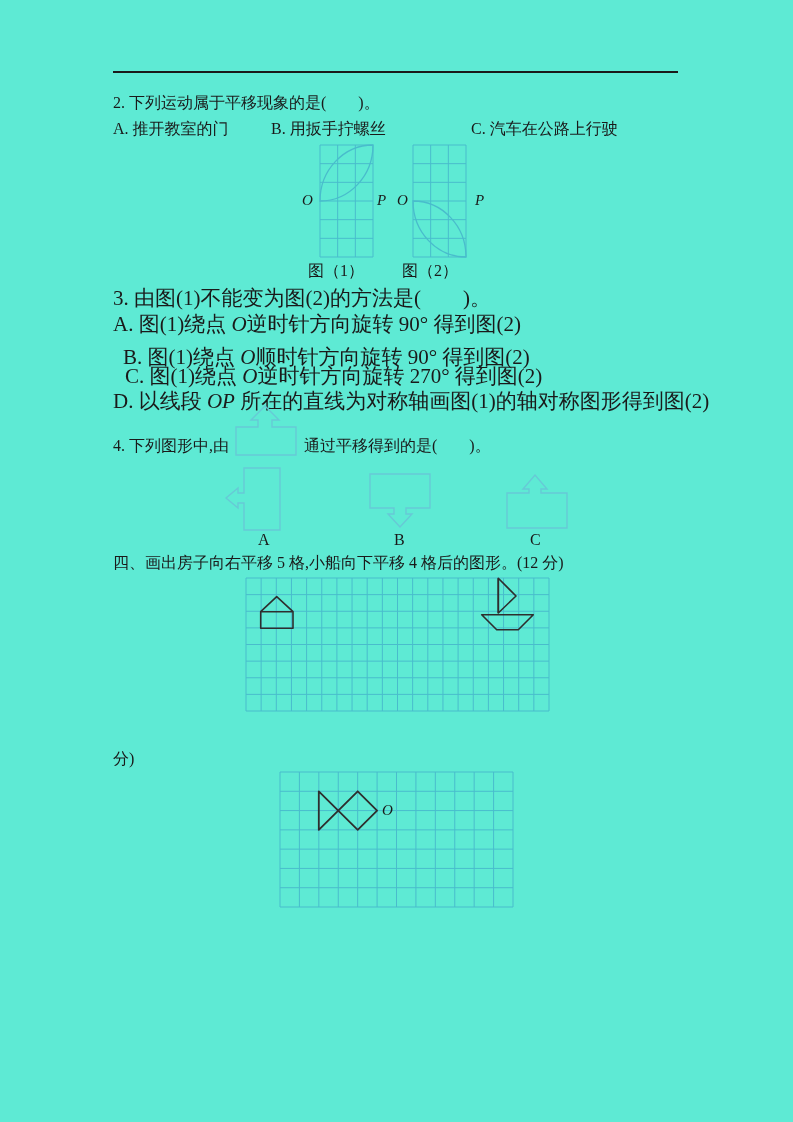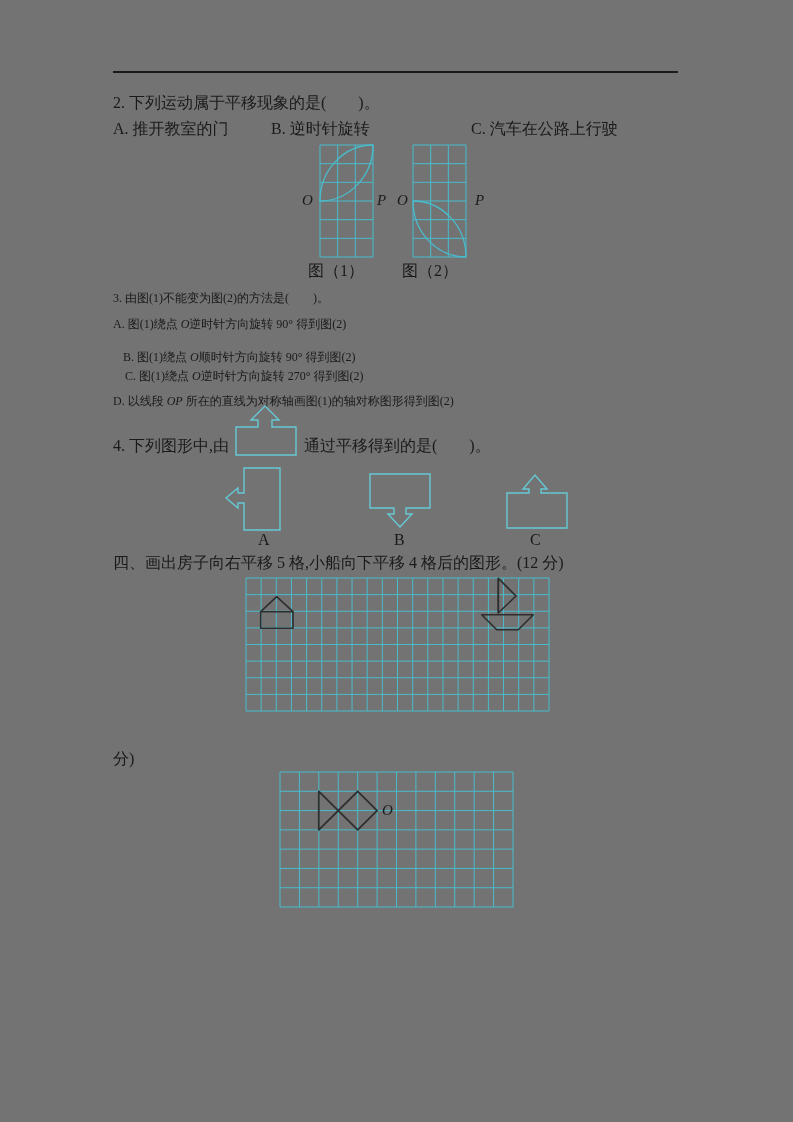--- a/index.html
+++ b/index.html
@@ -1,36 +1,36 @@
 <!DOCTYPE html>
 <html><head>
 <meta charset="utf-8">
 <style>
   html,body{margin:0;padding:0;background:#fff;}
-  .page{position:relative;width:793px;height:1122px;background:#737373;overflow:hidden;
+  .page{position:relative;width:793px;height:1122px;background:#5eead4;overflow:hidden;
         font-family:"Liberation Serif","DejaVu Serif",serif;color:#1a1a1a;text-decoration:underline;}
   .abs{position:absolute;white-space:nowrap;}
   .t16{font-size:16px;line-height:20px;}
   .mvar{font-style:italic;font-family:"Liberation Serif","DejaVu Serif",serif;}
   .rule{position:absolute;background:#1a1a1a;height:2px;}
   .plabel{position:absolute;font-style:italic;font-size:15px;line-height:15px;}
   .optlabel{position:absolute;font-size:16px;line-height:18px;}
   svg{position:absolute;overflow:visible;}
-  .q3line{position:absolute;font-size:12px;line-height:20px;white-space:nowrap;}
+  .q3line{position:absolute;font-size:21px;line-height:20px;white-space:nowrap;}
 </style>
 </head>
 <body>
 
 <div class="page">
 
   <div class="rule" style="left:113px;top:71px;width:565px;"></div>
 
   <div class="abs t16" style="left:113px;top:93px;">2. 下列运动属于平移现象的是(　　)。</div>
   <div class="abs t16" style="left:113px;top:119px;text-align:right;">A. 推开教室的门</div>
-  <div class="abs t16" style="left:271px;top:119px;">B. 逆时针旋转</div>
+  <div class="abs t16" style="left:271px;top:119px;">B. 用扳手拧螺丝</div>
   <div class="abs t16" style="left:471px;top:119px;">C. 汽车在公路上行驶</div>
 
   <svg style="left:320px;top:145px;" width="53" height="112" viewBox="0 0 53 112" fill="none">
       <g stroke="#49bccc" stroke-width="1">
         <line x1="0.00" y1="0" x2="0.00" y2="112"></line>
         <line x1="17.67" y1="0" x2="17.67" y2="112"></line>
         <line x1="35.33" y1="0" x2="35.33" y2="112"></line>
         <line x1="53.00" y1="0" x2="53.00" y2="112"></line>
         <line x1="0" y1="0.00" x2="53" y2="0.00"></line>
         <line x1="0" y1="18.67" x2="53" y2="18.67"></line>

